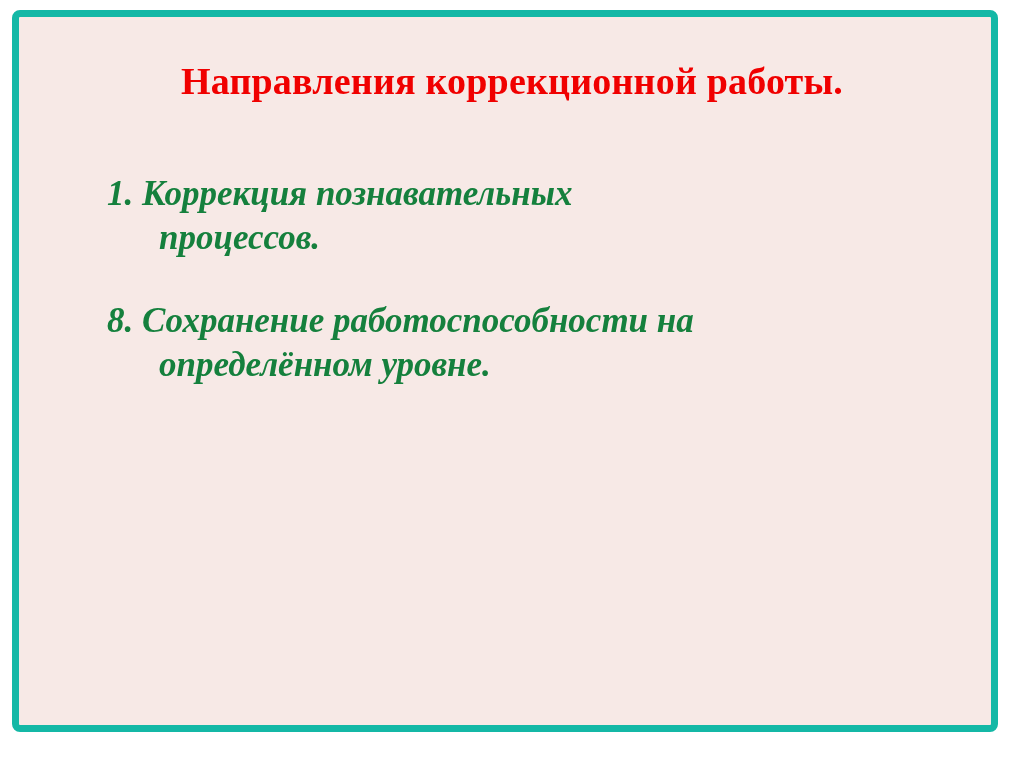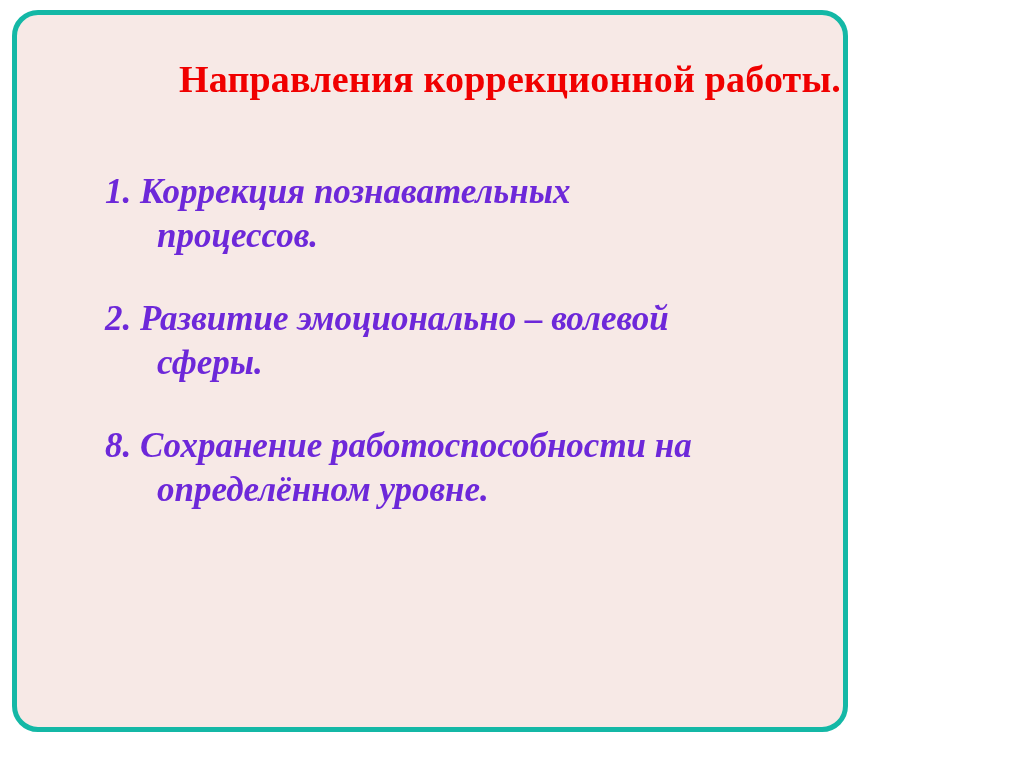--- a/index.html
+++ b/index.html
@@ -19,26 +19,26 @@
     top: 0;
     width: 1024px;
     height: 767px;
     background: #ffffff;
     box-sizing: border-box;
   }
   .slide-frame {
     position: absolute;
     left: 12px;
     top: 10px;
-    width: 836px;
+    width: 986px;
     height: 722px;
     box-sizing: border-box;
     background: #f7e9e6;
-    border: 5px solid #14b8a6;
-    border-radius: 26px;
+    border: 7px solid #14b8a6;
+    border-radius: 8px;
   }
   .slide-title {
     position: absolute;
     left: 60px;
     top: 44px;
     width: 866px;
     text-align: center;
     color: #f00000;
     font-family: "Liberation Serif", serif;
     font-weight: bold;
@@ -47,21 +47,21 @@
     line-height: 1.1;
   }
   .body-list {
     position: absolute;
     left: 88px;
     top: 155px;
     width: 820px;
   }
   .list-item {
     display: block;
-    color: #6d28d9;
+    color: #15803d;
     font-family: "Liberation Serif", serif;
     font-weight: bold;
     font-style: italic;
     font-size: 35px;
     line-height: 1.27;
     margin-bottom: 38px;
     padding-left: 52px;
     text-indent: -52px;
     white-space: pre-line;
   }
@@ -71,19 +71,17 @@
 </style>
 </head>
 <body>
 
 <div class="slide">
   <div class="slide-frame">
     <div class="slide-title">Направления коррекционной работы.</div>
     <div class="body-list">
       <span class="list-item">1. Коррекция познавательных
 процессов.</span>
-      <span class="list-item">2. Развитие эмоционально – волевой
-сферы.</span>
       <span class="list-item">8. Сохранение работоспособности на
 определённом уровне.</span>
     </div>
   </div>
 </div>
 
 </body></html>

